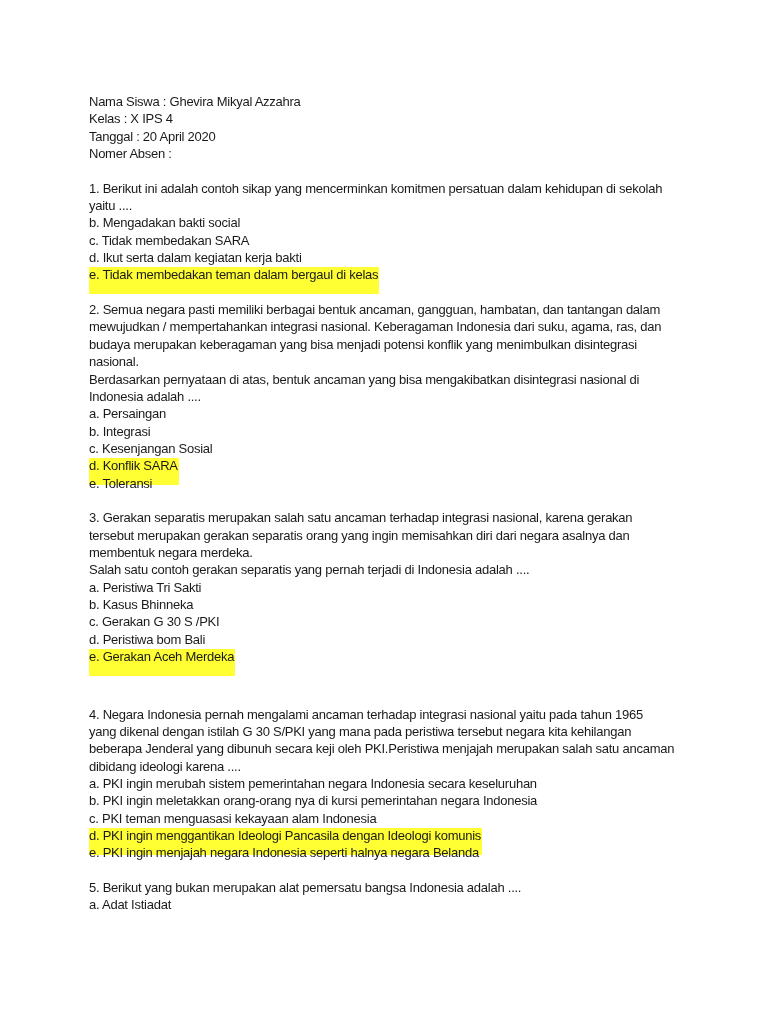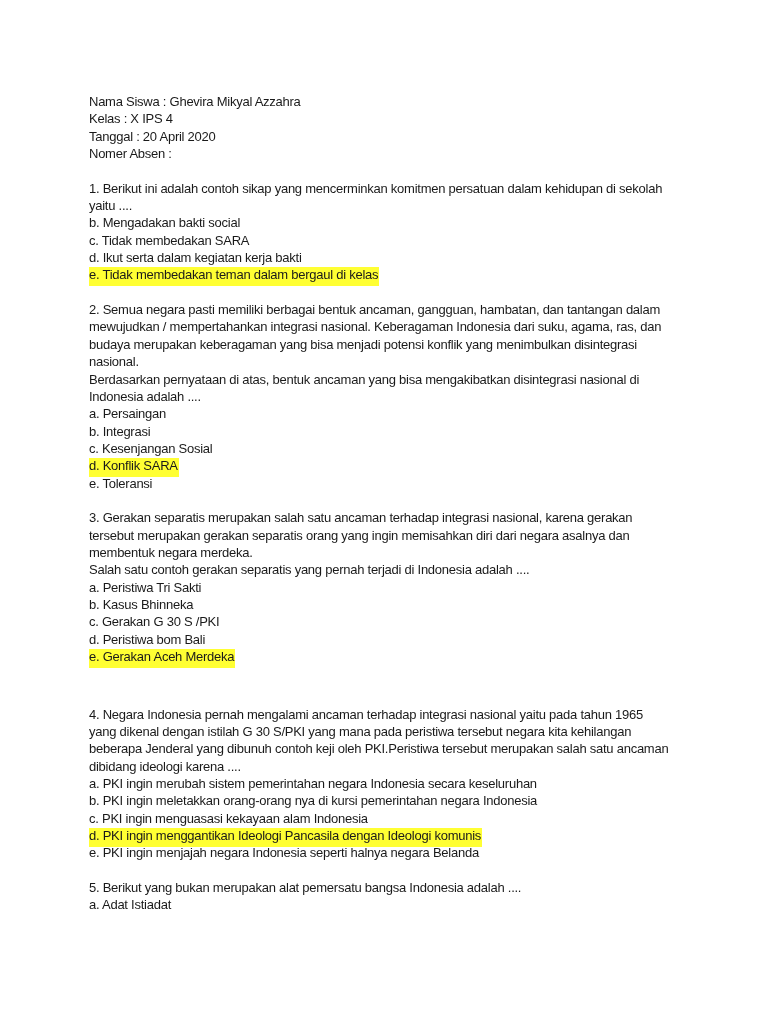--- a/index.html
+++ b/index.html
@@ -26,21 +26,21 @@
     }
     .line {
       display: block;
       white-space: nowrap;
       min-height: 17.35px;
     }
     .blank { height: 17.35px; }
     .blank-lg { height: 23px; }
     .hl {
       background: #ffff33;
-      padding: 0 1px 4px 0;
+      padding: 0 1px 12px 0;
     }
     .q-block { display: block; }
   </style>
 </head>
 <body>
 
 <div class="page">
 
   <div>
     <span class="line">Nama Siswa : Ghevira Mikyal Azzahra</span>
@@ -89,25 +89,25 @@
     <span class="line">d. Peristiwa bom Bali</span>
     <span class="line"><span class="hl">e. Gerakan Aceh Merdeka</span></span>
   </div>
 
   <div class="blank"></div>
   <div class="blank-lg"></div>
 
   <div class="q-block">
     <span class="line">4. Negara Indonesia pernah mengalami ancaman terhadap integrasi nasional yaitu pada tahun 1965</span>
     <span class="line">yang dikenal dengan istilah G 30 S/PKI yang mana pada peristiwa tersebut negara kita kehilangan</span>
-    <span class="line">beberapa Jenderal yang dibunuh contoh keji oleh PKI.Peristiwa tersebut merupakan salah satu ancaman</span>
+    <span class="line">beberapa Jenderal yang dibunuh secara keji oleh PKI.Peristiwa menjajah merupakan salah satu ancaman</span>
     <span class="line">dibidang ideologi karena ....</span>
     <span class="line">a. PKI ingin merubah sistem pemerintahan negara Indonesia secara keseluruhan</span>
     <span class="line">b. PKI ingin meletakkan orang-orang nya di kursi pemerintahan negara Indonesia</span>
-    <span class="line">c. PKI ingin menguasasi kekayaan alam Indonesia</span>
+    <span class="line">c. PKI teman menguasasi kekayaan alam Indonesia</span>
     <span class="line"><span class="hl">d. PKI ingin menggantikan Ideologi Pancasila dengan Ideologi komunis</span></span>
     <span class="line">e. PKI ingin menjajah negara Indonesia seperti halnya negara Belanda</span>
   </div>
 
   <div class="blank"></div>
 
   <div class="q-block">
     <span class="line">5. Berikut yang bukan merupakan alat pemersatu bangsa Indonesia adalah ....</span>
     <span class="line">a. Adat Istiadat</span>
   </div>

